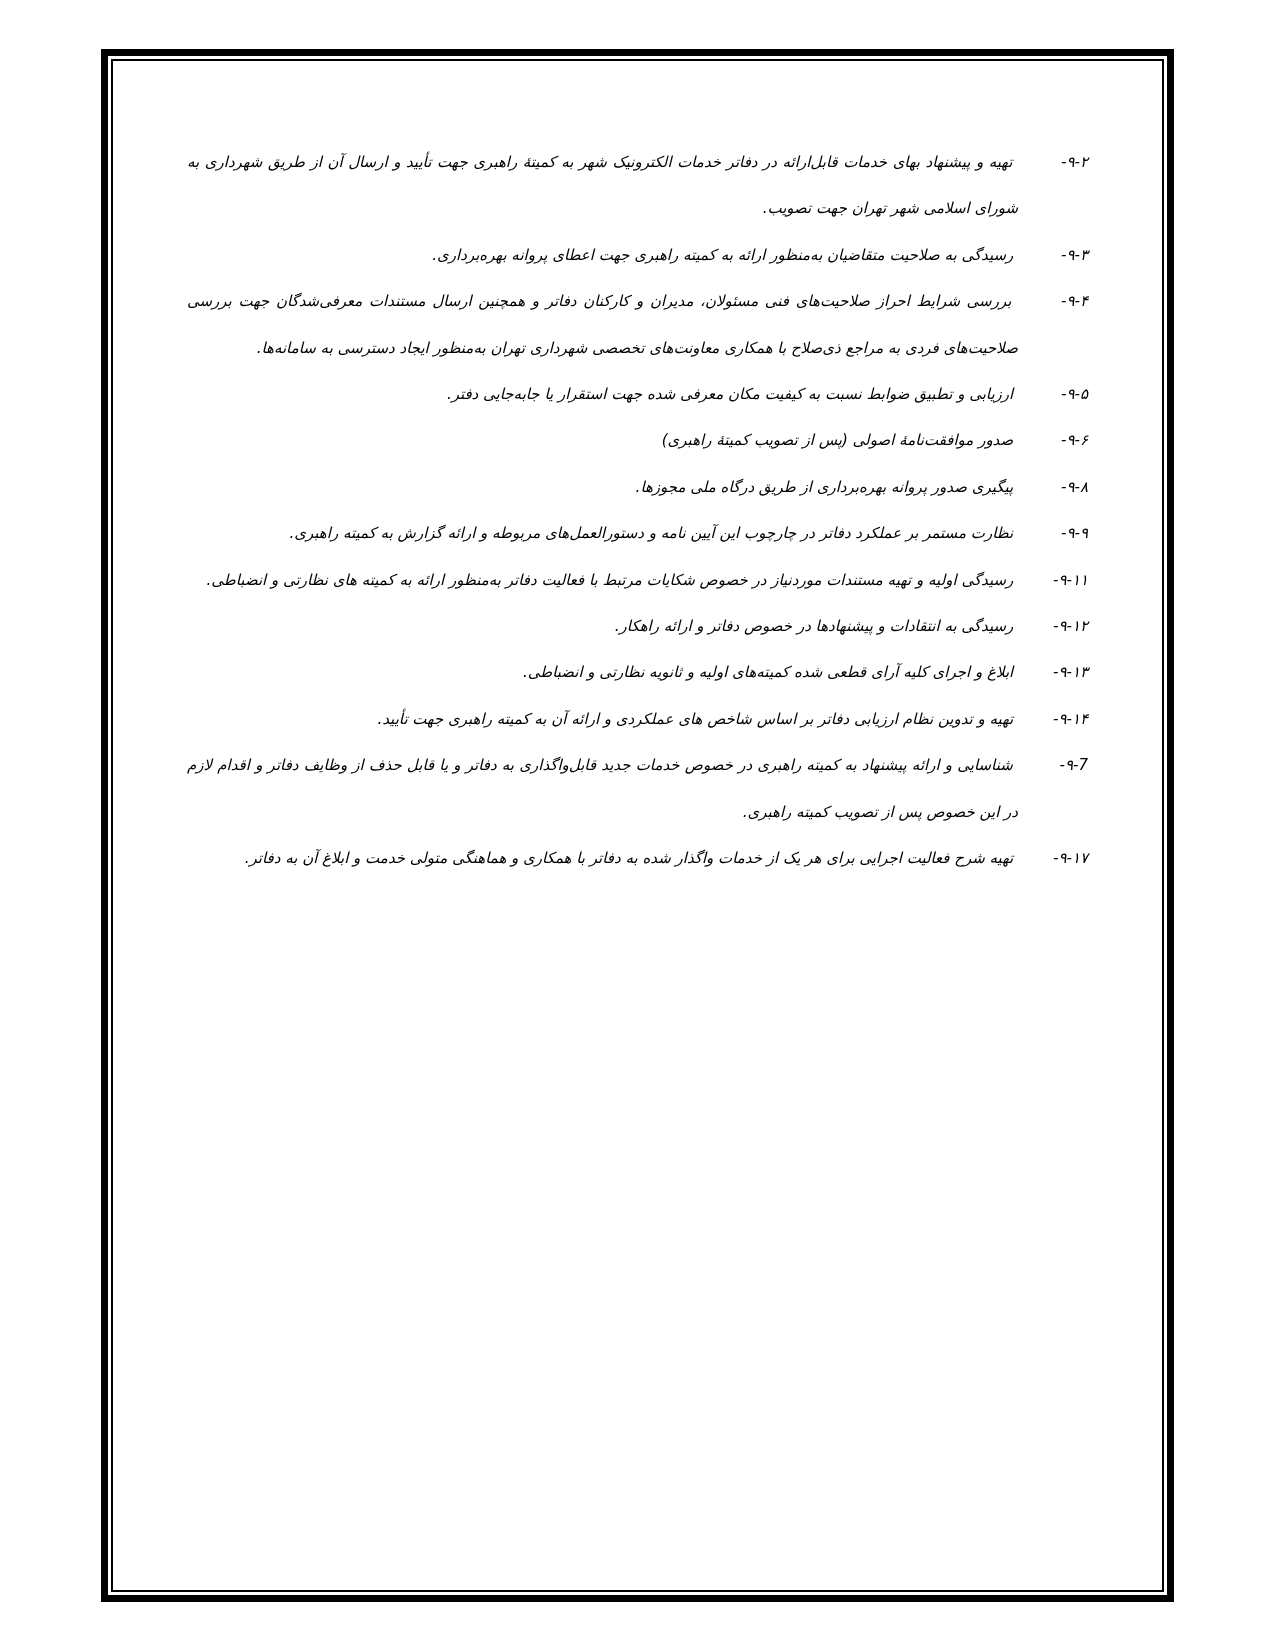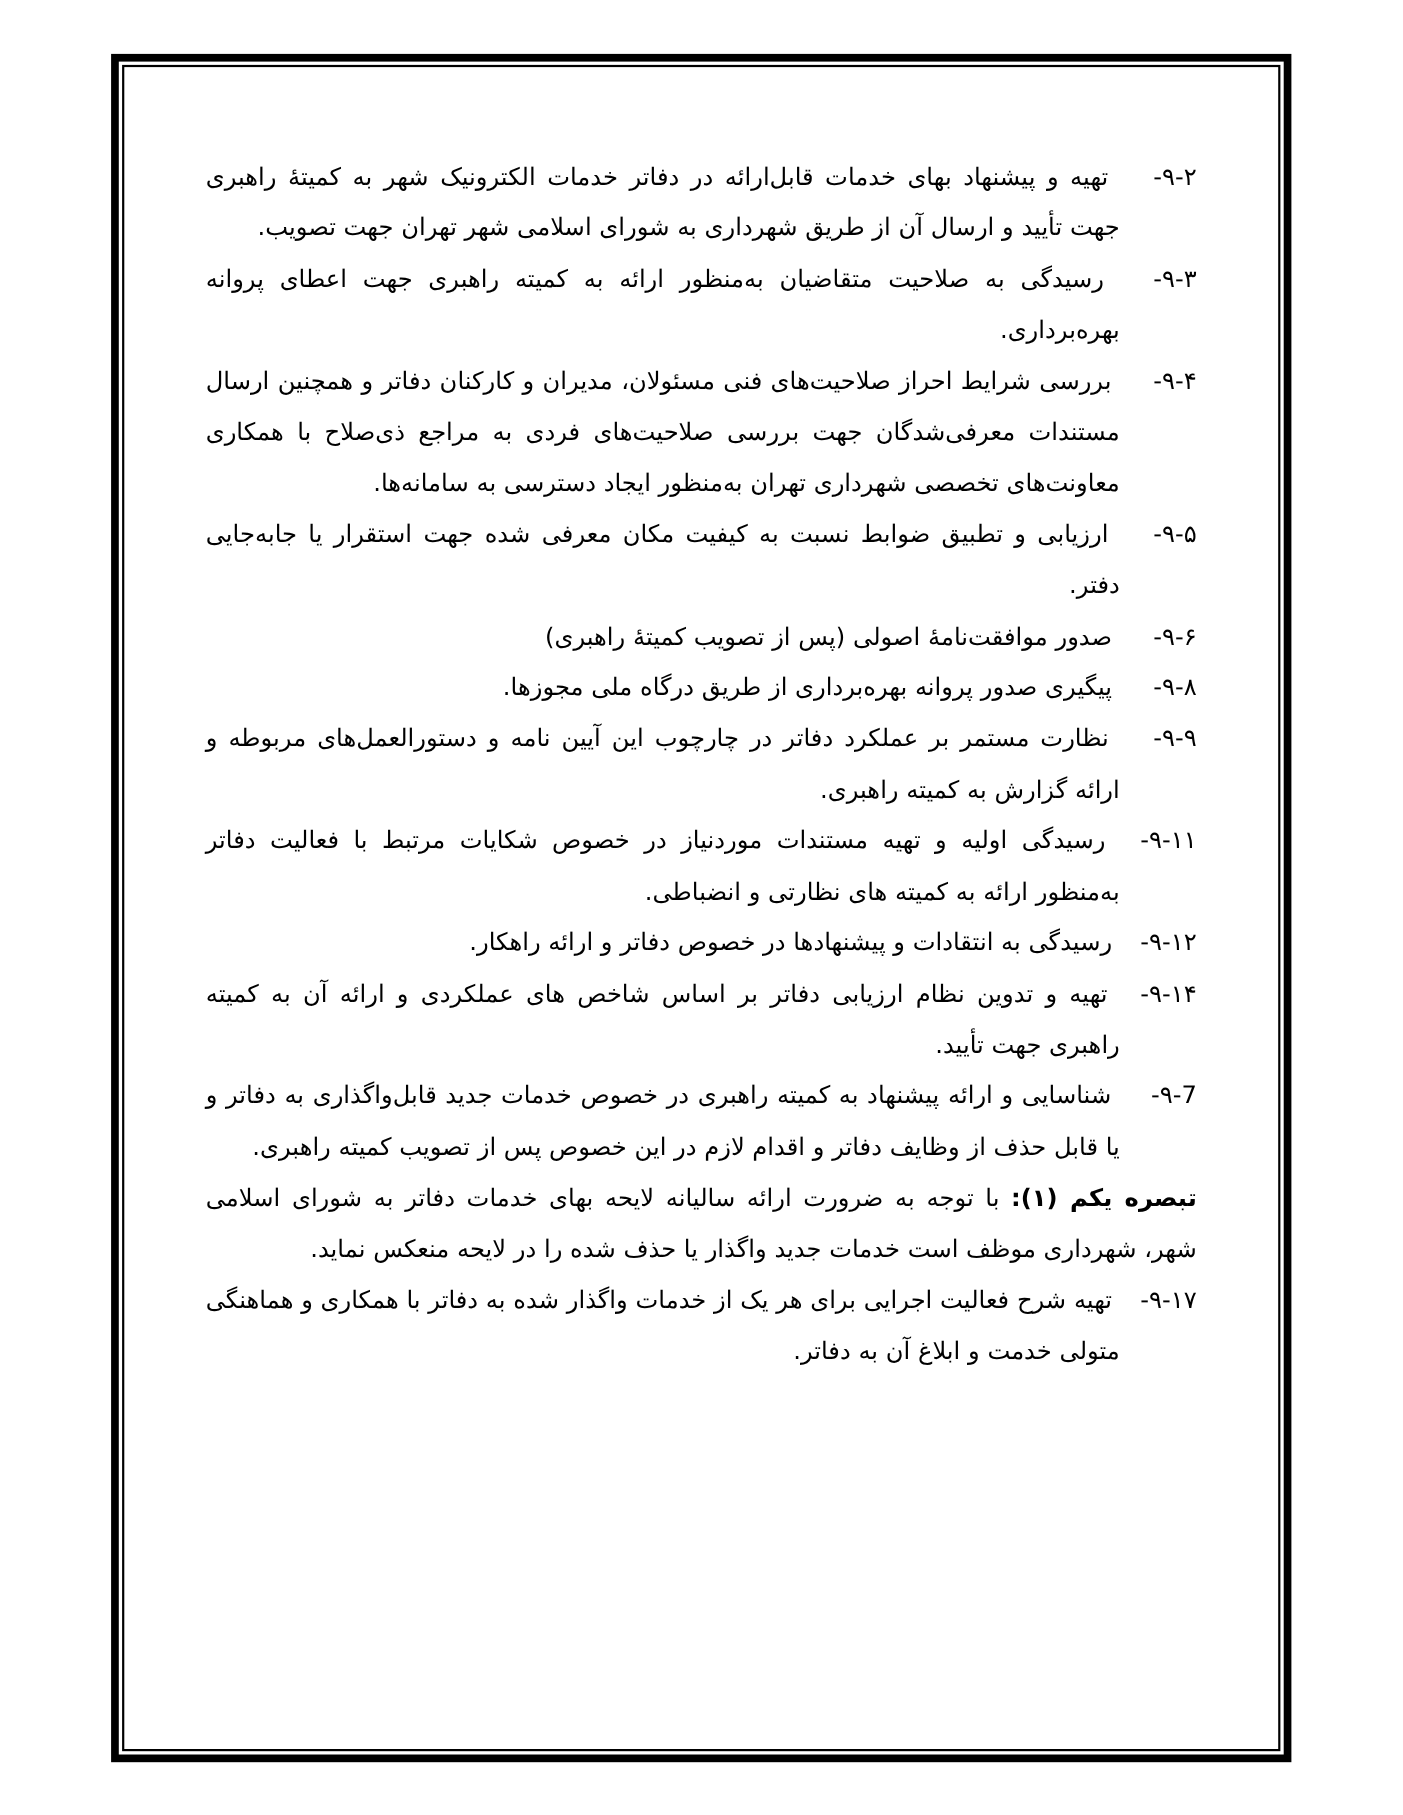--- a/index.html
+++ b/index.html
@@ -26,23 +26,24 @@
     inset: 3px;
     border: 2px solid #000000;
   }
   .doc-body {
     position: absolute;
     top: 139px;
     right: 187px;
     width: 901px;
     direction: rtl;
     unicode-bidi: embed;
-    font-size: 22px;
+    font-size: 15px;
     line-height: 46.4px;
     text-align: justify;
+    font-style: italic;
   }
   p.item {
     margin: 0;
     padding-right: 70px;
     text-indent: -70px;
   }
   p.note {
     margin: 0;
     padding-right: 0;
     text-indent: 0;
@@ -67,17 +68,17 @@
 <div class="doc-body">
     <p class="item"><span class="num">۹-۲-</span> تهیه و پیشنهاد بهای خدمات قابل‌ارائه در دفاتر خدمات الکترونیک شهر به کمیتهٔ راهبری جهت تأیید و ارسال آن از طریق شهرداری به شورای اسلامی شهر تهران جهت تصویب.</p>
     <p class="item"><span class="num">۹-۳-</span> رسیدگی به صلاحیت متقاضیان به‌منظور ارائه به کمیته راهبری جهت اعطای پروانه بهره‌برداری.</p>
     <p class="item"><span class="num">۹-۴-</span> بررسی شرایط احراز صلاحیت‌های فنی مسئولان، مدیران و کارکنان دفاتر و همچنین ارسال مستندات معرفی‌شدگان جهت بررسی صلاحیت‌های فردی به مراجع ذی‌صلاح با همکاری معاونت‌های تخصصی شهرداری تهران به‌منظور ایجاد دسترسی به سامانه‌ها.</p>
     <p class="item"><span class="num">۹-۵-</span> ارزیابی و تطبیق ضوابط نسبت به کیفیت مکان معرفی شده جهت استقرار یا جابه‌جایی دفتر.</p>
     <p class="item"><span class="num">۹-۶-</span> صدور موافقت‌نامهٔ اصولی (پس از تصویب کمیتهٔ راهبری)</p>
     <p class="item"><span class="num">۹-۸-</span> پیگیری صدور پروانه بهره‌برداری از طریق درگاه ملی مجوزها.</p>
     <p class="item"><span class="num">۹-۹-</span> نظارت مستمر بر عملکرد دفاتر در چارچوب این آیین نامه و دستورالعمل‌های مربوطه و ارائه گزارش به کمیته راهبری.</p>
     <p class="item"><span class="num">۹-۱۱-</span> رسیدگی اولیه و تهیه مستندات موردنیاز در خصوص شکایات مرتبط با فعالیت دفاتر به‌منظور ارائه به کمیته های نظارتی و انضباطی.</p>
     <p class="item"><span class="num">۹-۱۲-</span> رسیدگی به انتقادات و پیشنهادها در خصوص دفاتر و ارائه راهکار.</p>
+    <p class="item"><span class="num">۹-۱۳-</span> ابلاغ و اجرای کلیه آرای قطعی شده کمیته‌های اولیه و ثانویه نظارتی و انضباطی.</p>
     <p class="item"><span class="num">۹-۱۴-</span> تهیه و تدوین نظام ارزیابی دفاتر بر اساس شاخص های عملکردی و ارائه آن به کمیته راهبری جهت تأیید.</p>
     <p class="item"><span class="num">۹-7-</span> شناسایی و ارائه پیشنهاد به کمیته راهبری در خصوص خدمات جدید قابل‌واگذاری به دفاتر و یا قابل حذف از وظایف دفاتر و اقدام لازم در این خصوص پس از تصویب کمیته راهبری.</p>
-    <p class="note"><span class="note-label">تبصره یکم (۱):</span> با توجه به ضرورت ارائه سالیانه لایحه بهای خدمات دفاتر به شورای اسلامی شهر، شهرداری موظف است خدمات جدید واگذار یا حذف شده را در لایحه منعکس نماید.</p>
     <p class="item"><span class="num">۹-۱۷-</span> تهیه شرح فعالیت اجرایی برای هر یک از خدمات واگذار شده به دفاتر با همکاری و هماهنگی متولی خدمت و ابلاغ آن به دفاتر.</p>
   </div>
 
 </body></html>

